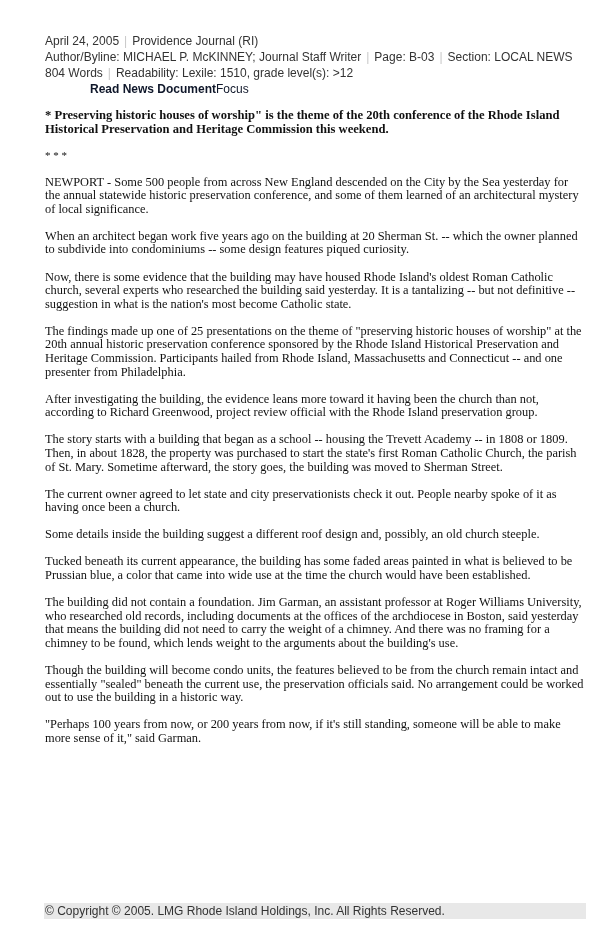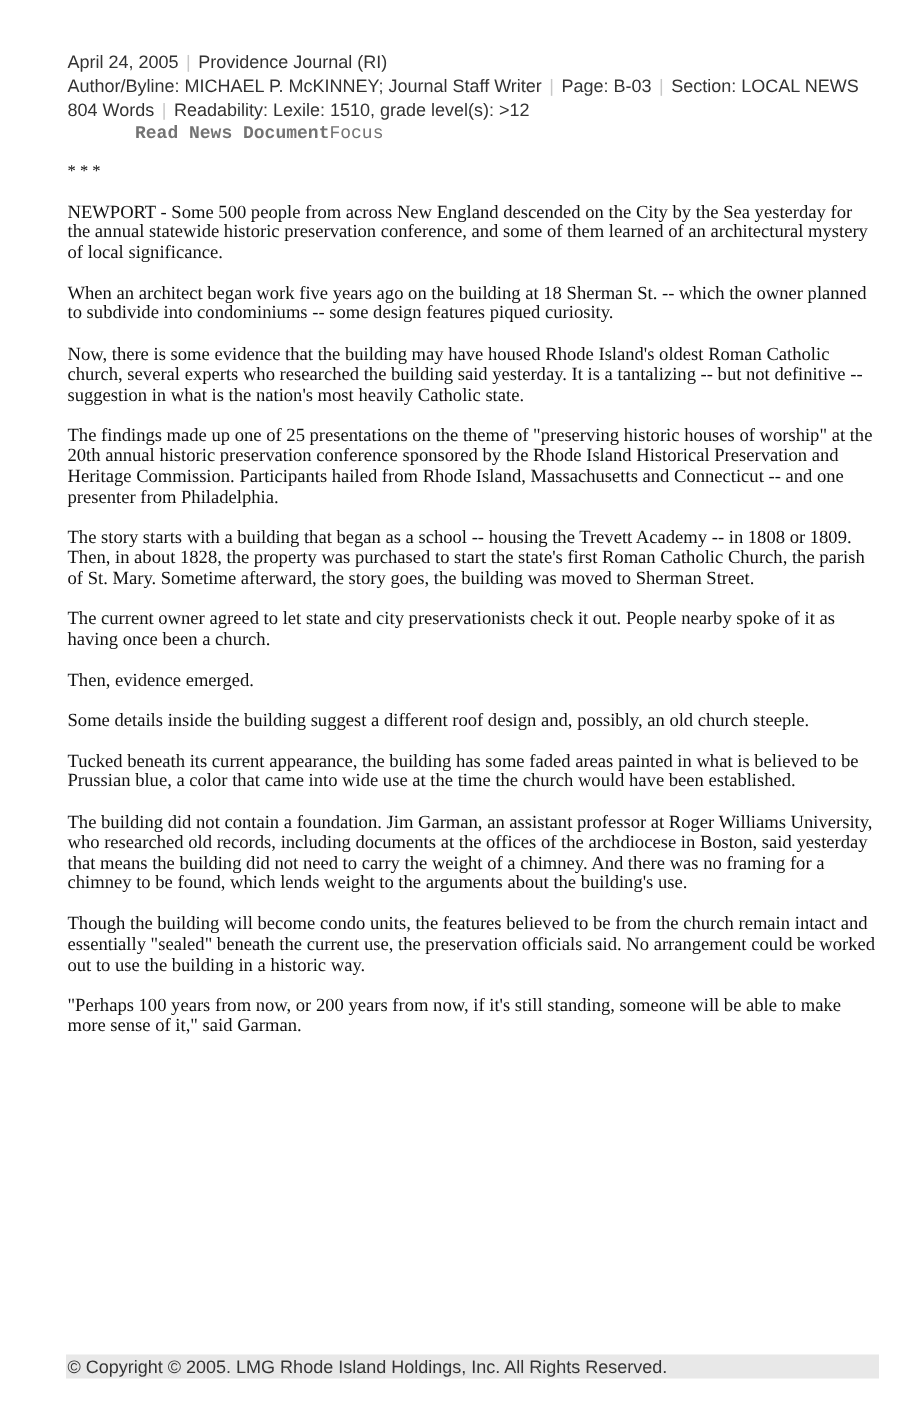--- a/index.html
+++ b/index.html
@@ -27,24 +27,24 @@
       color: #333333;
     }
     .meta-line {
       white-space: nowrap;
     }
     .sep {
       color: #c8c8c8;
       padding: 0 5px;
     }
     .read-line {
-      font-family: Liberation Mono, monospace;
+      font-family: Liberation Sans, sans-serif;
       font-size: 12px;
       line-height: 16px;
-      color: #737373;
+      color: #0f172a;
       padding-left: 45px;
     }
     .read-line .strong {
       font-weight: bold;
     }
     .article {
       font-family: "Liberation Serif", serif;
       font-size: 12.4px;
       line-height: 13.6px;
       color: #111111;
@@ -94,28 +94,29 @@
     <div class="meta-line">
       <span>804 Words</span><span class="sep">|</span><span>Readability: Lexile: 1510, grade level(s): &gt;12</span>
     </div>
   </div>
 
   <div class="read-line">
     <span class="strong">Read News Document</span><span>Focus</span>
   </div>
 
   <div class="article">
+    <div class="headline">* Preserving historic houses of worship" is the theme of the 20th conference of the Rhode Island Historical Preservation and Heritage Commission this weekend.</div>
     <div class="stars">* * *</div>
     <p>NEWPORT - Some 500 people from across New England descended on the City by the Sea yesterday for the annual statewide historic preservation conference, and some of them learned of an architectural mystery of local significance.</p>
-    <p>When an architect began work five years ago on the building at 18 Sherman St. -- which the owner planned to subdivide into condominiums -- some design features piqued curiosity.</p>
-    <p>Now, there is some evidence that the building may have housed Rhode Island's oldest Roman Catholic church, several experts who researched the building said yesterday. It is a tantalizing -- but not definitive -- suggestion in what is the nation's most heavily Catholic state.</p>
+    <p>When an architect began work five years ago on the building at 20 Sherman St. -- which the owner planned to subdivide into condominiums -- some design features piqued curiosity.</p>
+    <p>Now, there is some evidence that the building may have housed Rhode Island's oldest Roman Catholic church, several experts who researched the building said yesterday. It is a tantalizing -- but not definitive -- suggestion in what is the nation's most become Catholic state.</p>
     <p>The findings made up one of 25 presentations on the theme of "preserving historic houses of worship" at the 20th annual historic preservation conference sponsored by the Rhode Island Historical Preservation and Heritage Commission. Participants hailed from Rhode Island, Massachusetts and Connecticut -- and one presenter from Philadelphia.</p>
+    <p>After investigating the building, the evidence leans more toward it having been the church than not, according to Richard Greenwood, project review official with the Rhode Island preservation group.</p>
     <p>The story starts with a building that began as a school -- housing the Trevett Academy -- in 1808 or 1809. Then, in about 1828, the property was purchased to start the state's first Roman Catholic Church, the parish of St. Mary. Sometime afterward, the story goes, the building was moved to Sherman Street.</p>
     <p>The current owner agreed to let state and city preservationists check it out. People nearby spoke of it as having once been a church.</p>
-    <p>Then, evidence emerged.</p>
     <p>Some details inside the building suggest a different roof design and, possibly, an old church steeple.</p>
     <p>Tucked beneath its current appearance, the building has some faded areas painted in what is believed to be Prussian blue, a color that came into wide use at the time the church would have been established.</p>
     <p>The building did not contain a foundation. Jim Garman, an assistant professor at Roger Williams University, who researched old records, including documents at the offices of the archdiocese in Boston, said yesterday that means the building did not need to carry the weight of a chimney. And there was no framing for a chimney to be found, which lends weight to the arguments about the building's use.</p>
     <p>Though the building will become condo units, the features believed to be from the church remain intact and essentially "sealed" beneath the current use, the preservation officials said. No arrangement could be worked out to use the building in a historic way.</p>
     <p>"Perhaps 100 years from now, or 200 years from now, if it's still standing, someone will be able to make more sense of it," said Garman.</p>
   </div>
 
 </div>
 
 <div class="footer">© Copyright © 2005. LMG Rhode Island Holdings, Inc. All Rights Reserved.</div>

